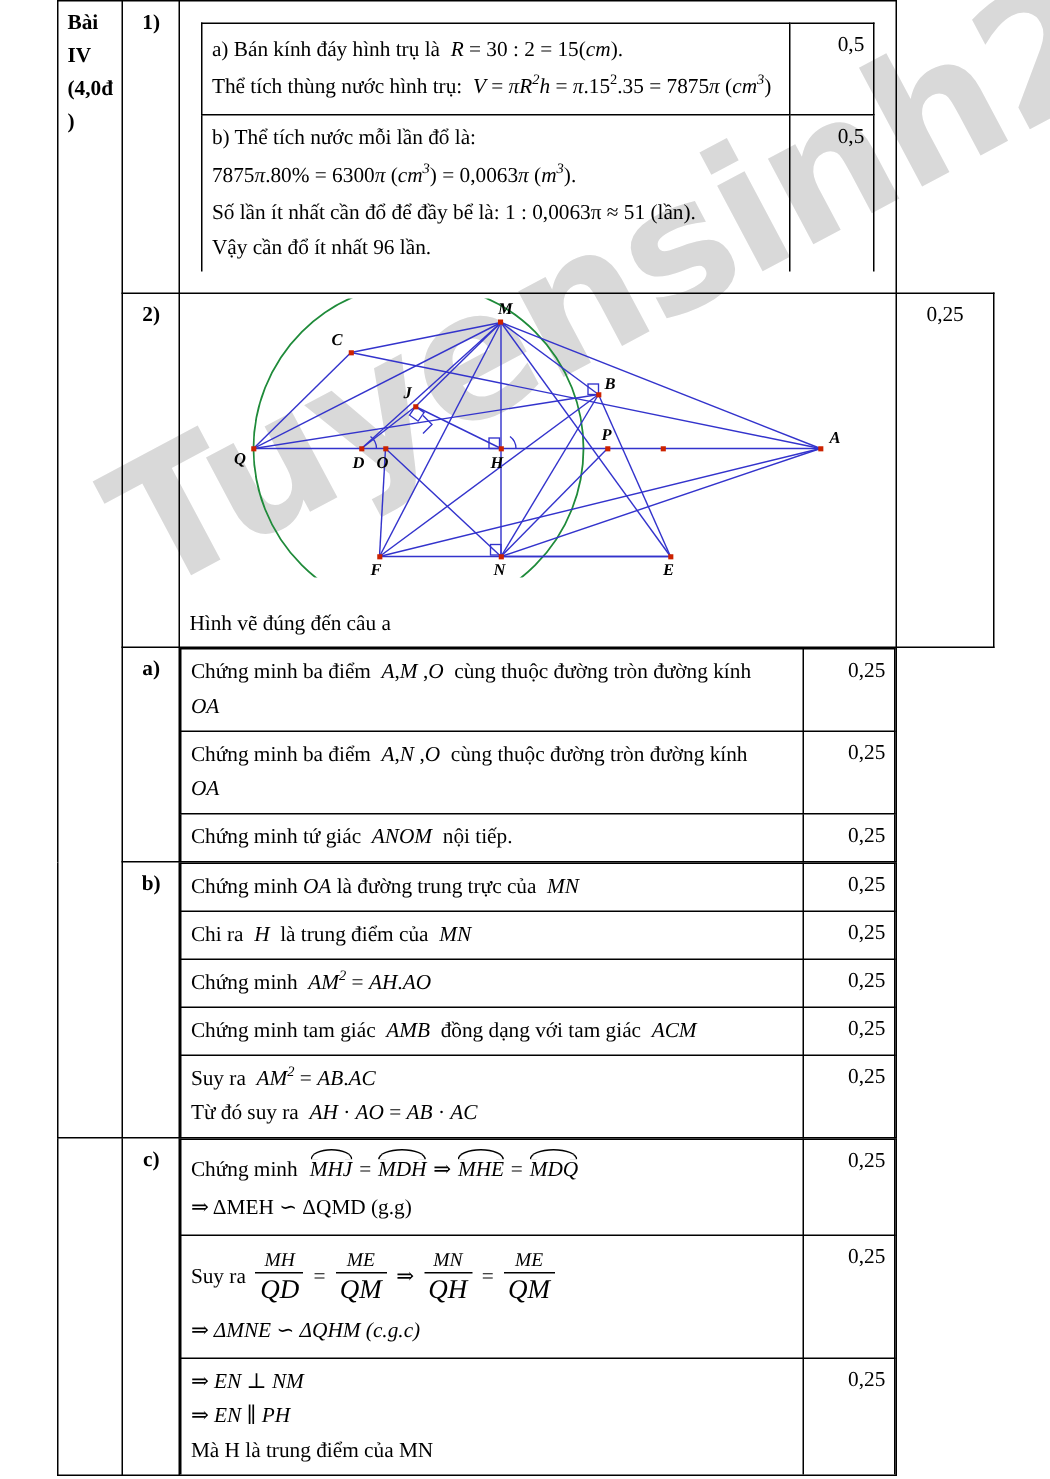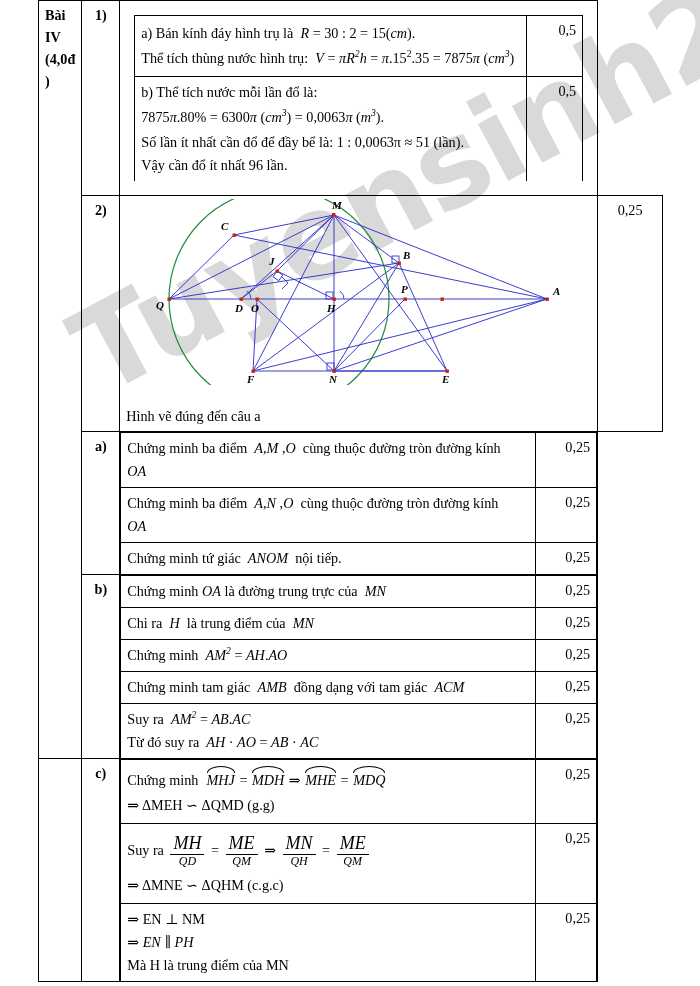--- a/index.html
+++ b/index.html
@@ -81,22 +81,22 @@
   .frac {
     display: inline-block;
     vertical-align: middle;
     text-align: center;
     font-style: italic;
     line-height: 1.15;
     margin: 0 3px;
     position: relative;
     top: -1px;
   }
-  .frac .num { display: block; padding: 0 3px; font-size: 18px;}
-  .frac .den { display: block; border-top: 1.1px solid #000; padding: 0 3px; font-size: 12px;}
+  .frac .num { display: block; padding: 0 3px; font-size: 13px;}
+  .frac .den { display: block; border-top: 1.1px solid #000; padding: 0 3px; font-size: 18px;}
 
   
   .ang {
     display: inline-block;
     font-style: italic;
     position: relative;
     padding-top: 3px;
     margin: 0 1px;
   }
   .ang::before {
@@ -403,28 +403,28 @@
                     <span class="frac">
                       <span class="num">MN</span>
                       <span class="den">QH</span>
                     </span>
                     <span class="op">=</span>
                     <span class="frac">
                       <span class="num">ME</span>
                       <span class="den">QM</span>
                     </span>
                   </div>
-                  <div class="line" style="">⇒ ΔMNE ∽ ΔQHM (c.g.c)</div>
-                </td>
-                <td class="sb-score">0,25</td>
-              </tr>
-
-              <tr>
-                <td class="sb-body">
-                  <div class="line tight" style="">⇒ EN ⊥ NM</div>
+                  <div class="line" style="font-style:italic;">⇒ ΔMNE ∽ ΔQHM (c.g.c)</div>
+                </td>
+                <td class="sb-score">0,25</td>
+              </tr>
+
+              <tr>
+                <td class="sb-body">
+                  <div class="line tight" style="font-style:italic;">⇒ EN ⊥ NM</div>
                   <div class="line tight" style="font-style:italic;">⇒ EN ∥ PH</div>
                   <div class="line tight">Mà H là trung điểm của MN</div>
                 </td>
                 <td class="sb-score">0,25</td>
               </tr>
             </tbody>
           </table>
         </td>
         <td class="c-score" style="border:0; width:0; padding:0;"></td>
       </tr>

